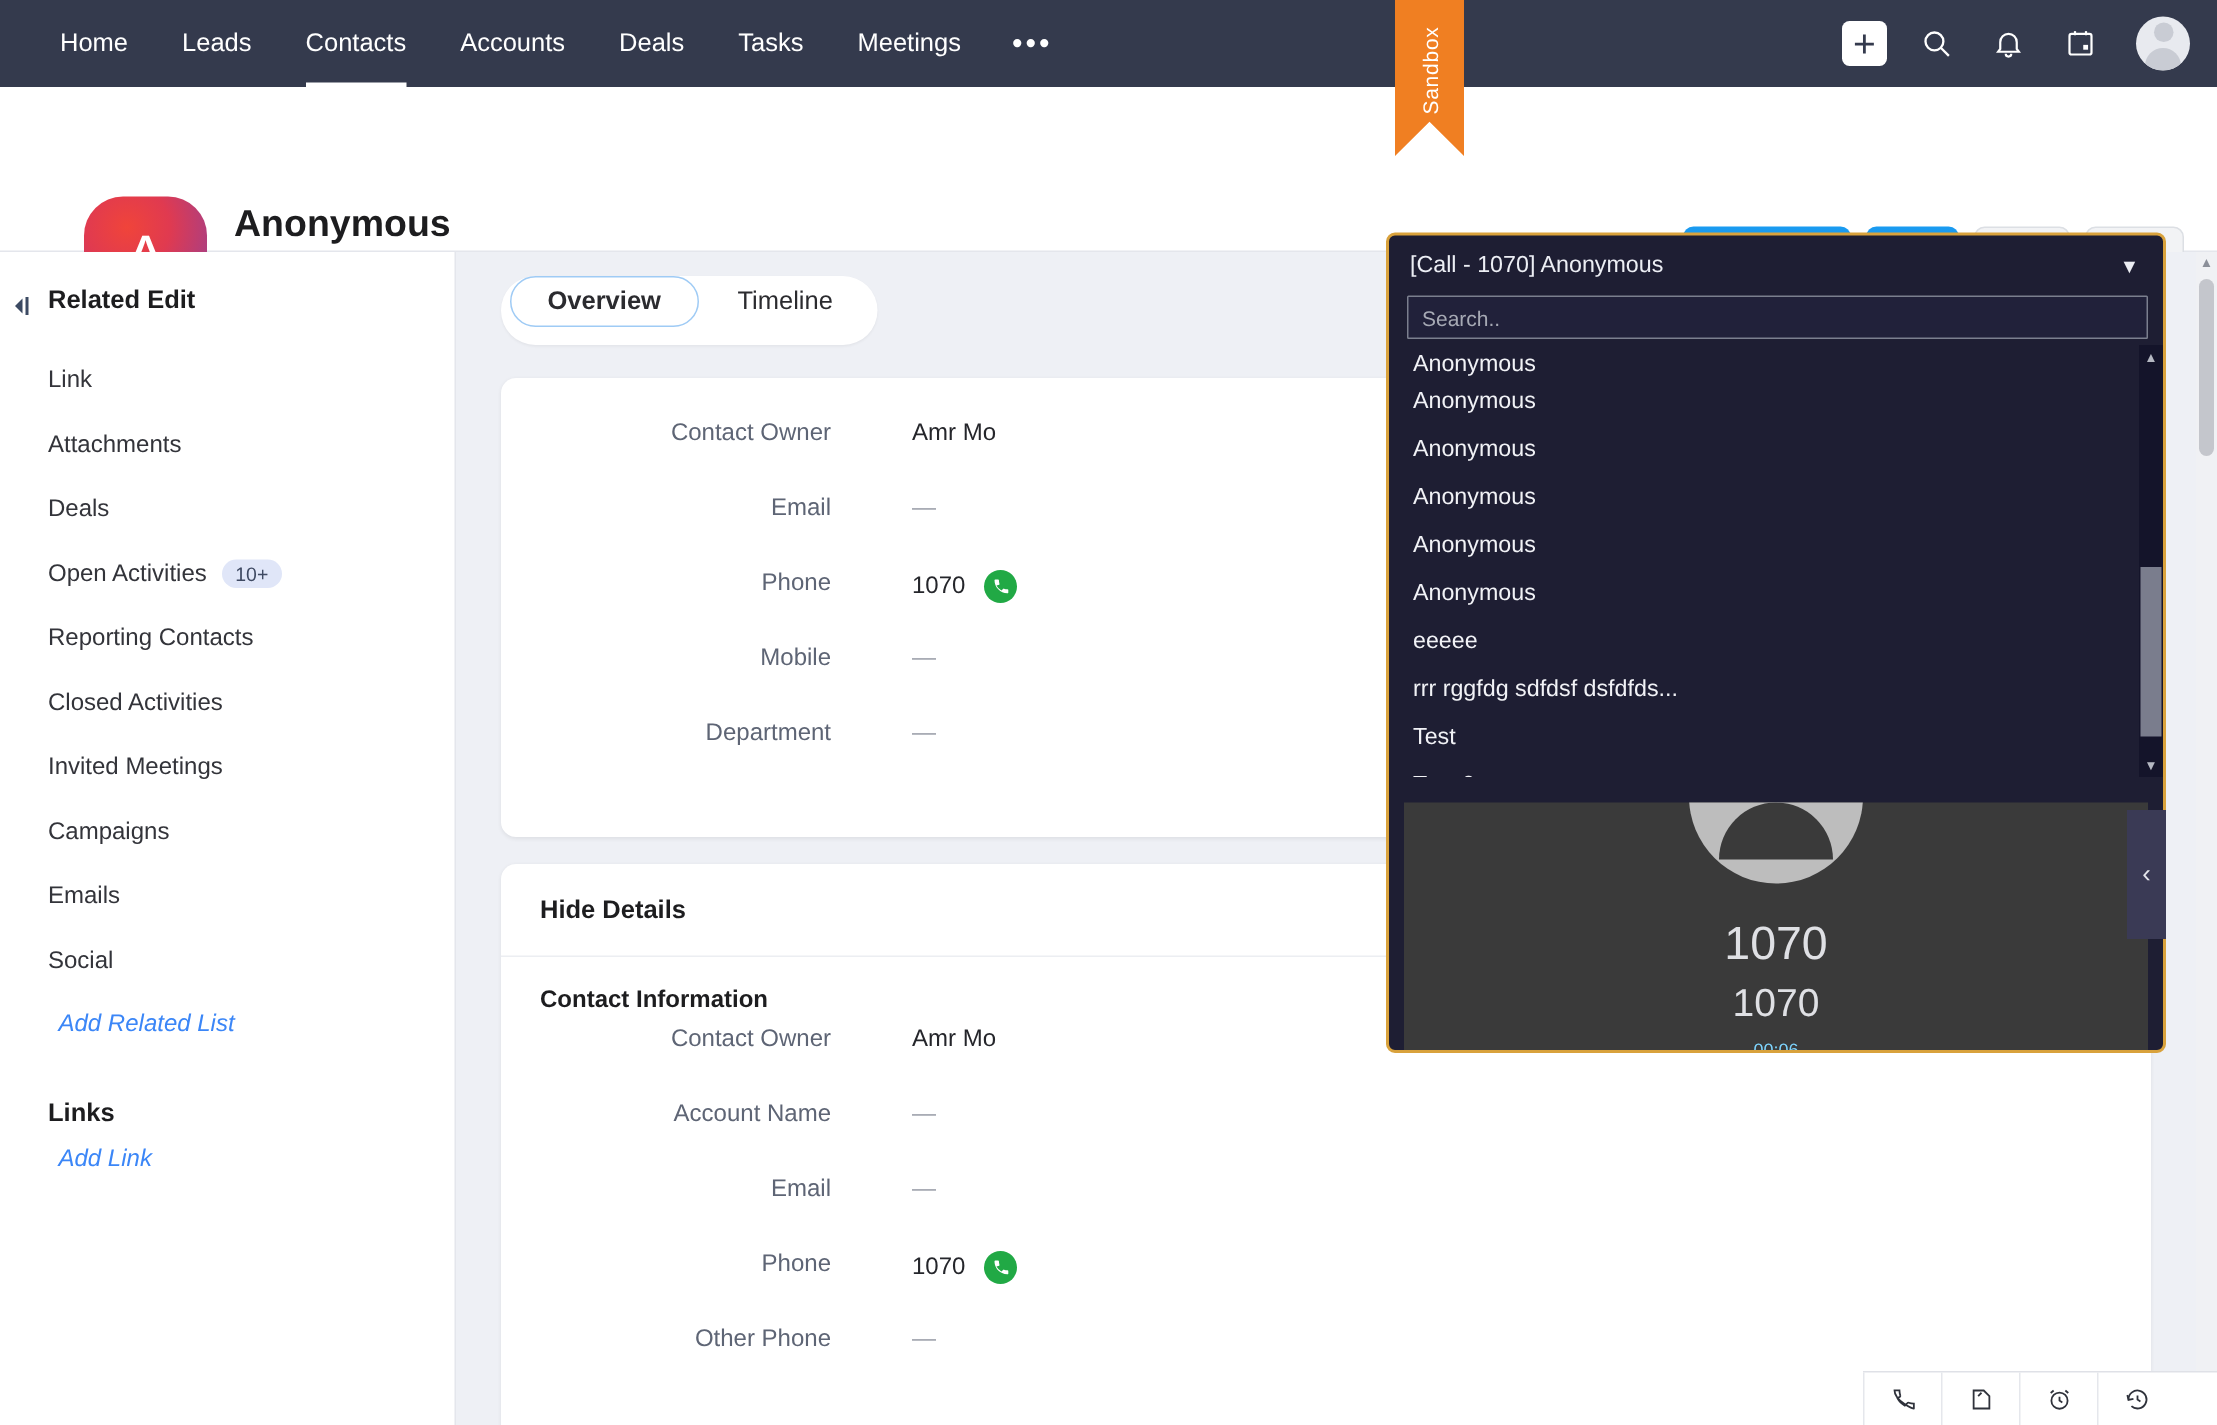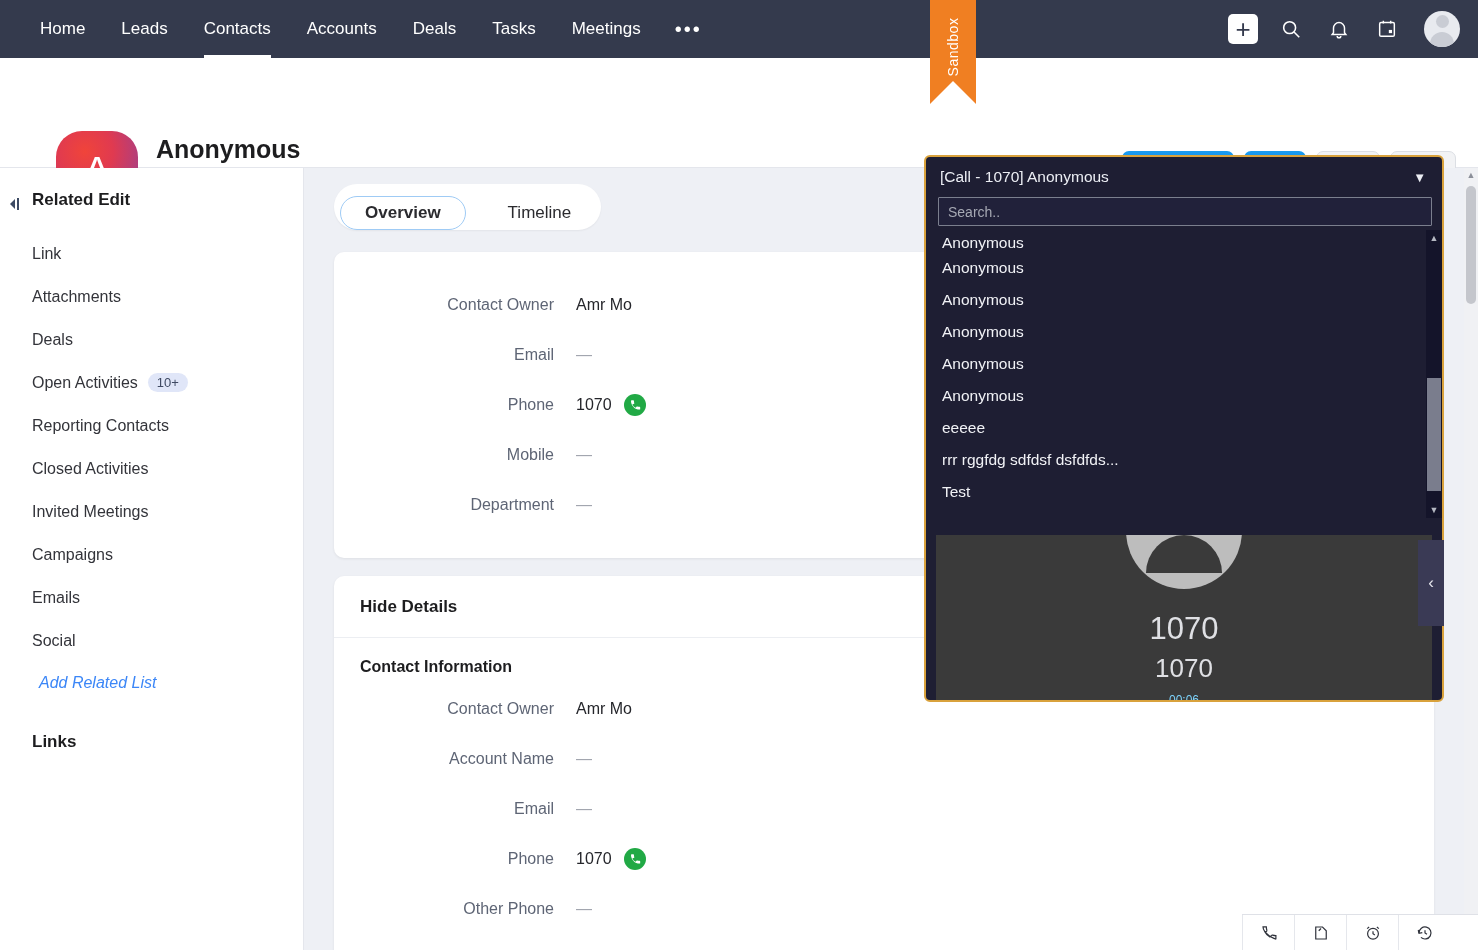--- a/index.html
+++ b/index.html
@@ -103,37 +103,37 @@
   .sb-link { color: #3b86f7; font-size: 16px; padding-left: 39px; height: 42px; display:flex; align-items:center; cursor:pointer;font-style:italic;}
   .sb-head2 { margin-left: 32px; font-size: 17px; font-weight: bold; color: #1d1d1f; margin-top: 28px;}
 
   
   .main {
     position: absolute; top: 168px; left: 304px; width: 1162px; height: 782px;
     background: #eef0f5; overflow: hidden;
   }
   .tabs-wrap {
     position: absolute; top: 16px; left: 30px; background: #ffffff; border-radius: 26px;
-    height: 46px; display: flex; align-items: flex-end; padding: 0 6px; gap: 18px;
+    height: 46px; display: flex; align-items: flex-start; padding: 0 6px; gap: 2px;
     box-shadow: 0 1px 2px rgba(0,0,0,.05);
   }
   .tab {
     height: 34px; padding: 0 24px; border-radius: 18px; display: flex; align-items: center;
     font-size: 17px; color: #2b2b2f; cursor: pointer;
   }
   .tab.active { border: 1px solid #9fcbf5; background:#fff; font-weight: bold;}
 
   .card {
     position: absolute; left: 30px; width: 1100px; background: #ffffff;
     border-radius: 10px; box-shadow: 0 1px 3px rgba(0,0,0,.07);
   }
   #card-overview { top: 84px; height: 306px; }
   #card-details  { top: 408px; height: 420px; }
 
-  .frow { display: flex; align-items: center; height: 50px; }
+  .frow { display: flex; align-items: flex-start; height: 50px; gap: 32px; }
   .flabel {
     width: 242px; text-align: right; font-size: 16px; color: #5e6575; padding-right: 22px;
   }
   .fvalue { font-size: 16px; color: #25262b; display:flex; align-items:center; gap:12px;}
   .dash { color: #a0a4ad; }
   .phone-ic {
     width: 22px; height: 22px; border-radius: 50%; background: #21a945;
     display:flex; align-items:center; justify-content:center; cursor:pointer;
   }
   .card-head {
@@ -323,20 +323,21 @@
         </div>
       <div class="sb-item">
         <span>Emails</span>
         </div>
       <div class="sb-item">
         <span>Social</span>
         </div>
     </div>
     <div class="sb-link">Add Related List</div>
     <div class="sb-head2">Links</div>
+    <div class="sb-link">Add Link</div>
   </div>
 
   <div class="main">
     <div class="tabs-wrap">
       <div class="tab active">Overview</div>
       <div class="tab">Timeline</div>
     </div>
 
     <div class="card" id="card-overview">
       <div style="padding-top:28px">

